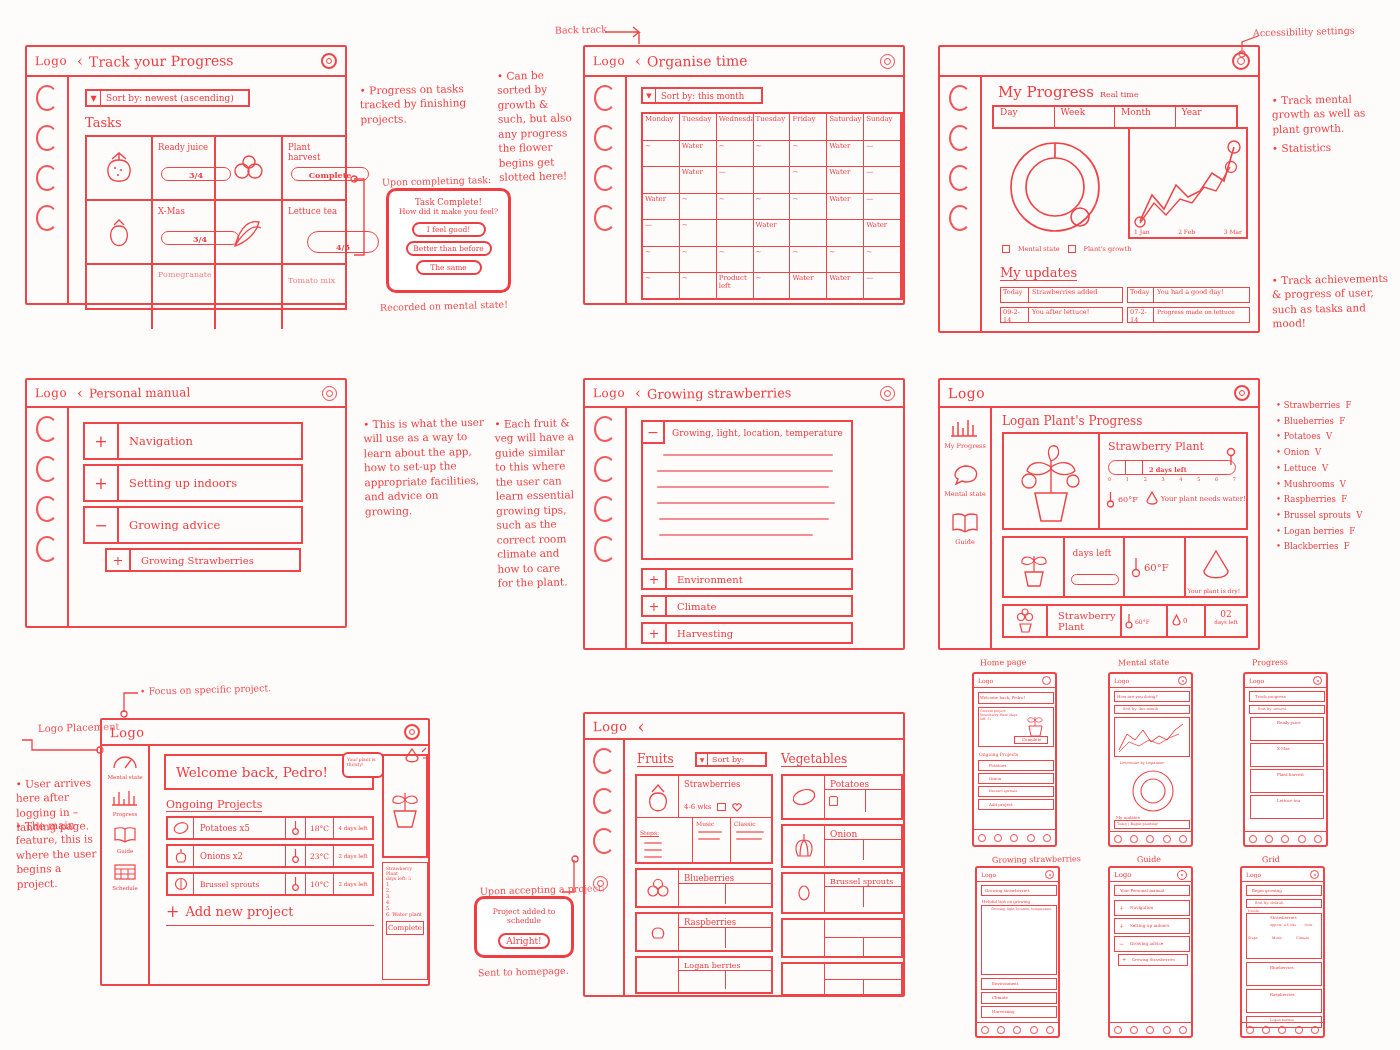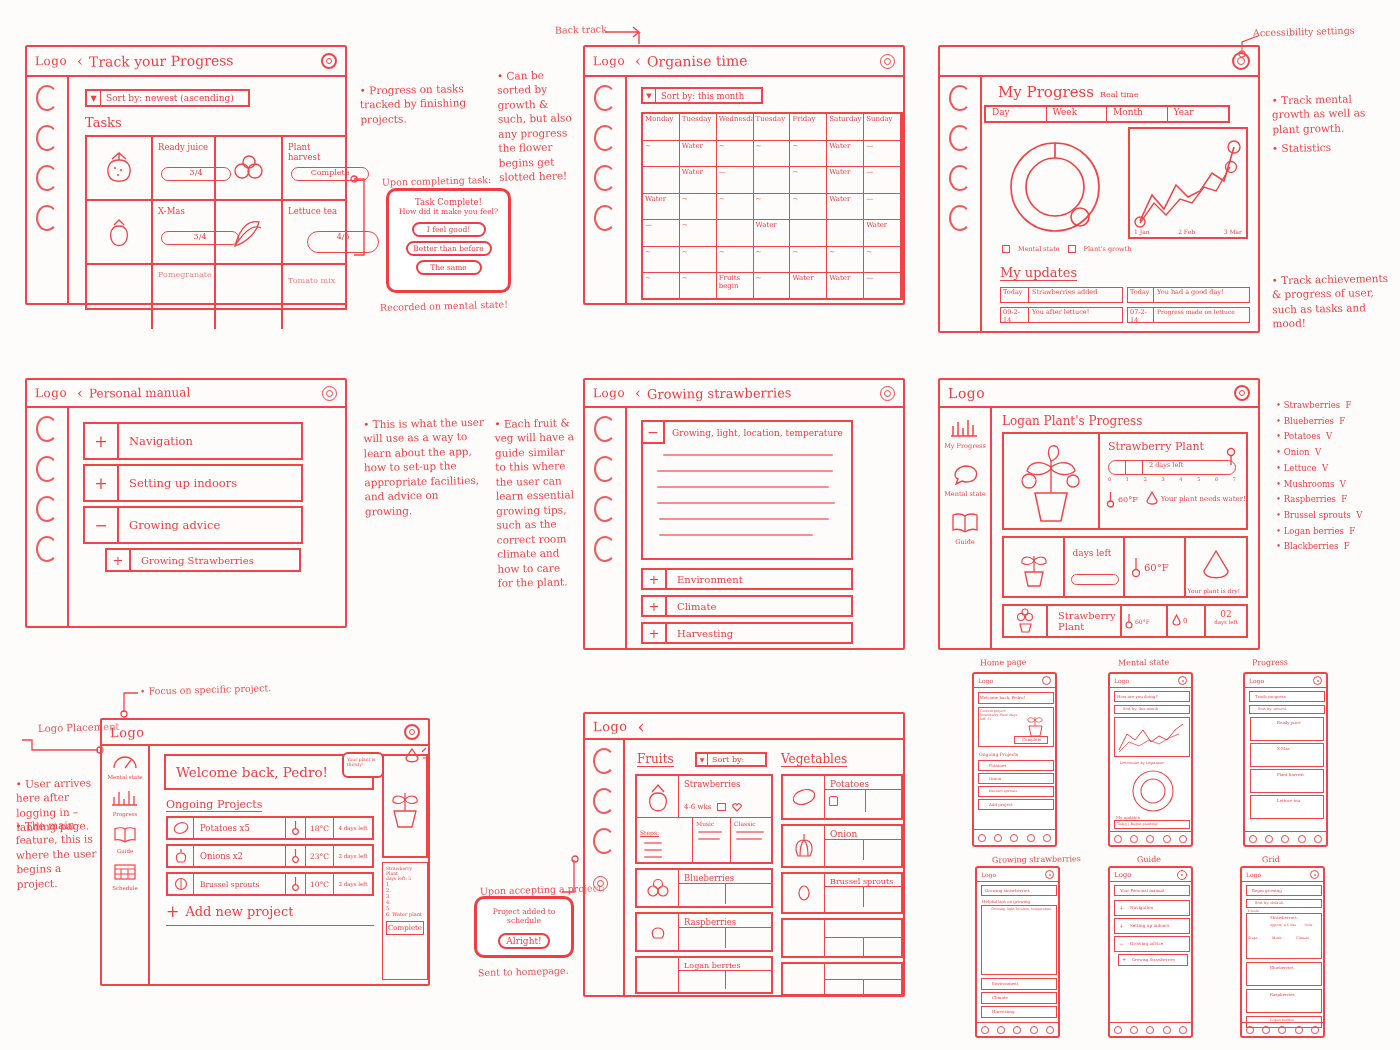--- a/index.html
+++ b/index.html
@@ -49,22 +49,23 @@
   }
   .lbl {
     position:absolute; font-family:"DejaVu Serif", serif;
     font-size:9.5px; color:#f05055; transform:rotate(-1.5deg);
   }
   .box { border:2px solid #ef4448; position:absolute; }
   .thin { border-width:1.5px; }
   .pill {
     border:1.5px solid #ef4448; border-radius:40px;
     text-align:center; font-size:8px; font-family:"DejaVu Serif",serif;
-    display:flex; align-items:flex-start; justify-content:center;
+    display:flex; align-items:flex-end; justify-content:center;
     position:absolute;
+    font-weight:bold;
   }
   .hand { font-family:"DejaVu Serif", serif; }
   .squiggle-line{
     position:absolute; height:2px; background:#f26a6d; border-radius:2px; opacity:.75;
   }
   .acc {
     position:absolute; border:2px solid #ef4448;
     display:flex; align-items:center; font-family:"DejaVu Serif",serif;
   }
   .acc .sign{
@@ -285,21 +286,21 @@
     <div>~</div>
     <div>~</div>
     <div>~</div>
     <div>~</div>
     <div>~</div>
     <div>~</div>
     <div>~</div>
 
     <div>~</div>
     <div>~</div>
-    <div>Fruits begin</div>
+    <div>Product left</div>
     <div>~</div>
     <div>Water</div>
     <div>Water</div>
     <div>—</div>
   </div>
 </div>
 
 <div class="note" style="left:498px; top:68px; width:78px;">• Can be sorted by growth &amp; such, but also any progress the flower begins get slotted here!</div>
 
 <div class="lbl" style="left:1253px; top:26px;">Accessibility settings</div>
@@ -318,21 +319,21 @@
       <div class="hole"></div>
       <div class="hole"></div>
       <div class="hole"></div>
     </div>
   </div>
   <div style="position:absolute;left:58px;top:36px;display:flex;align-items:baseline;gap:6px;">
     <span class="hand" style="font-size:15px;">My Progress</span>
     <span class="hand" style="font-size:8px;">Real time</span>
   </div>
 
-  <div class="box" style="left:44px;top:58px;width:246px;height:18px;display:grid;grid-template-columns:repeat(4,1fr);">
+  <div class="box" style="left:52px;top:58px;width:246px;height:24px;display:grid;grid-template-columns:repeat(4,1fr);">
     <div style="border-right:1.5px solid #ef4448;font-size:9px;padding-left:6px;" class="hand">Day</div>
     <div style="border-right:1.5px solid #ef4448;font-size:9px;padding-left:6px;" class="hand">Week</div>
     <div style="border-right:1.5px solid #ef4448;font-size:9px;padding-left:6px;" class="hand">Month</div>
     <div style="font-size:9px;padding-left:6px;" class="hand">Year</div>
   </div>
 
   <div class="sketch" style="left:58px;top:82px;">
     <svg width="120" height="118" viewBox="0 0 120 118">
       <circle cx="57" cy="58" r="44" fill="none" stroke="#ef4448" stroke-width="1.7"></circle>
       <circle cx="57" cy="58" r="29" fill="none" stroke="#ef4448" stroke-width="1.7"></circle>

